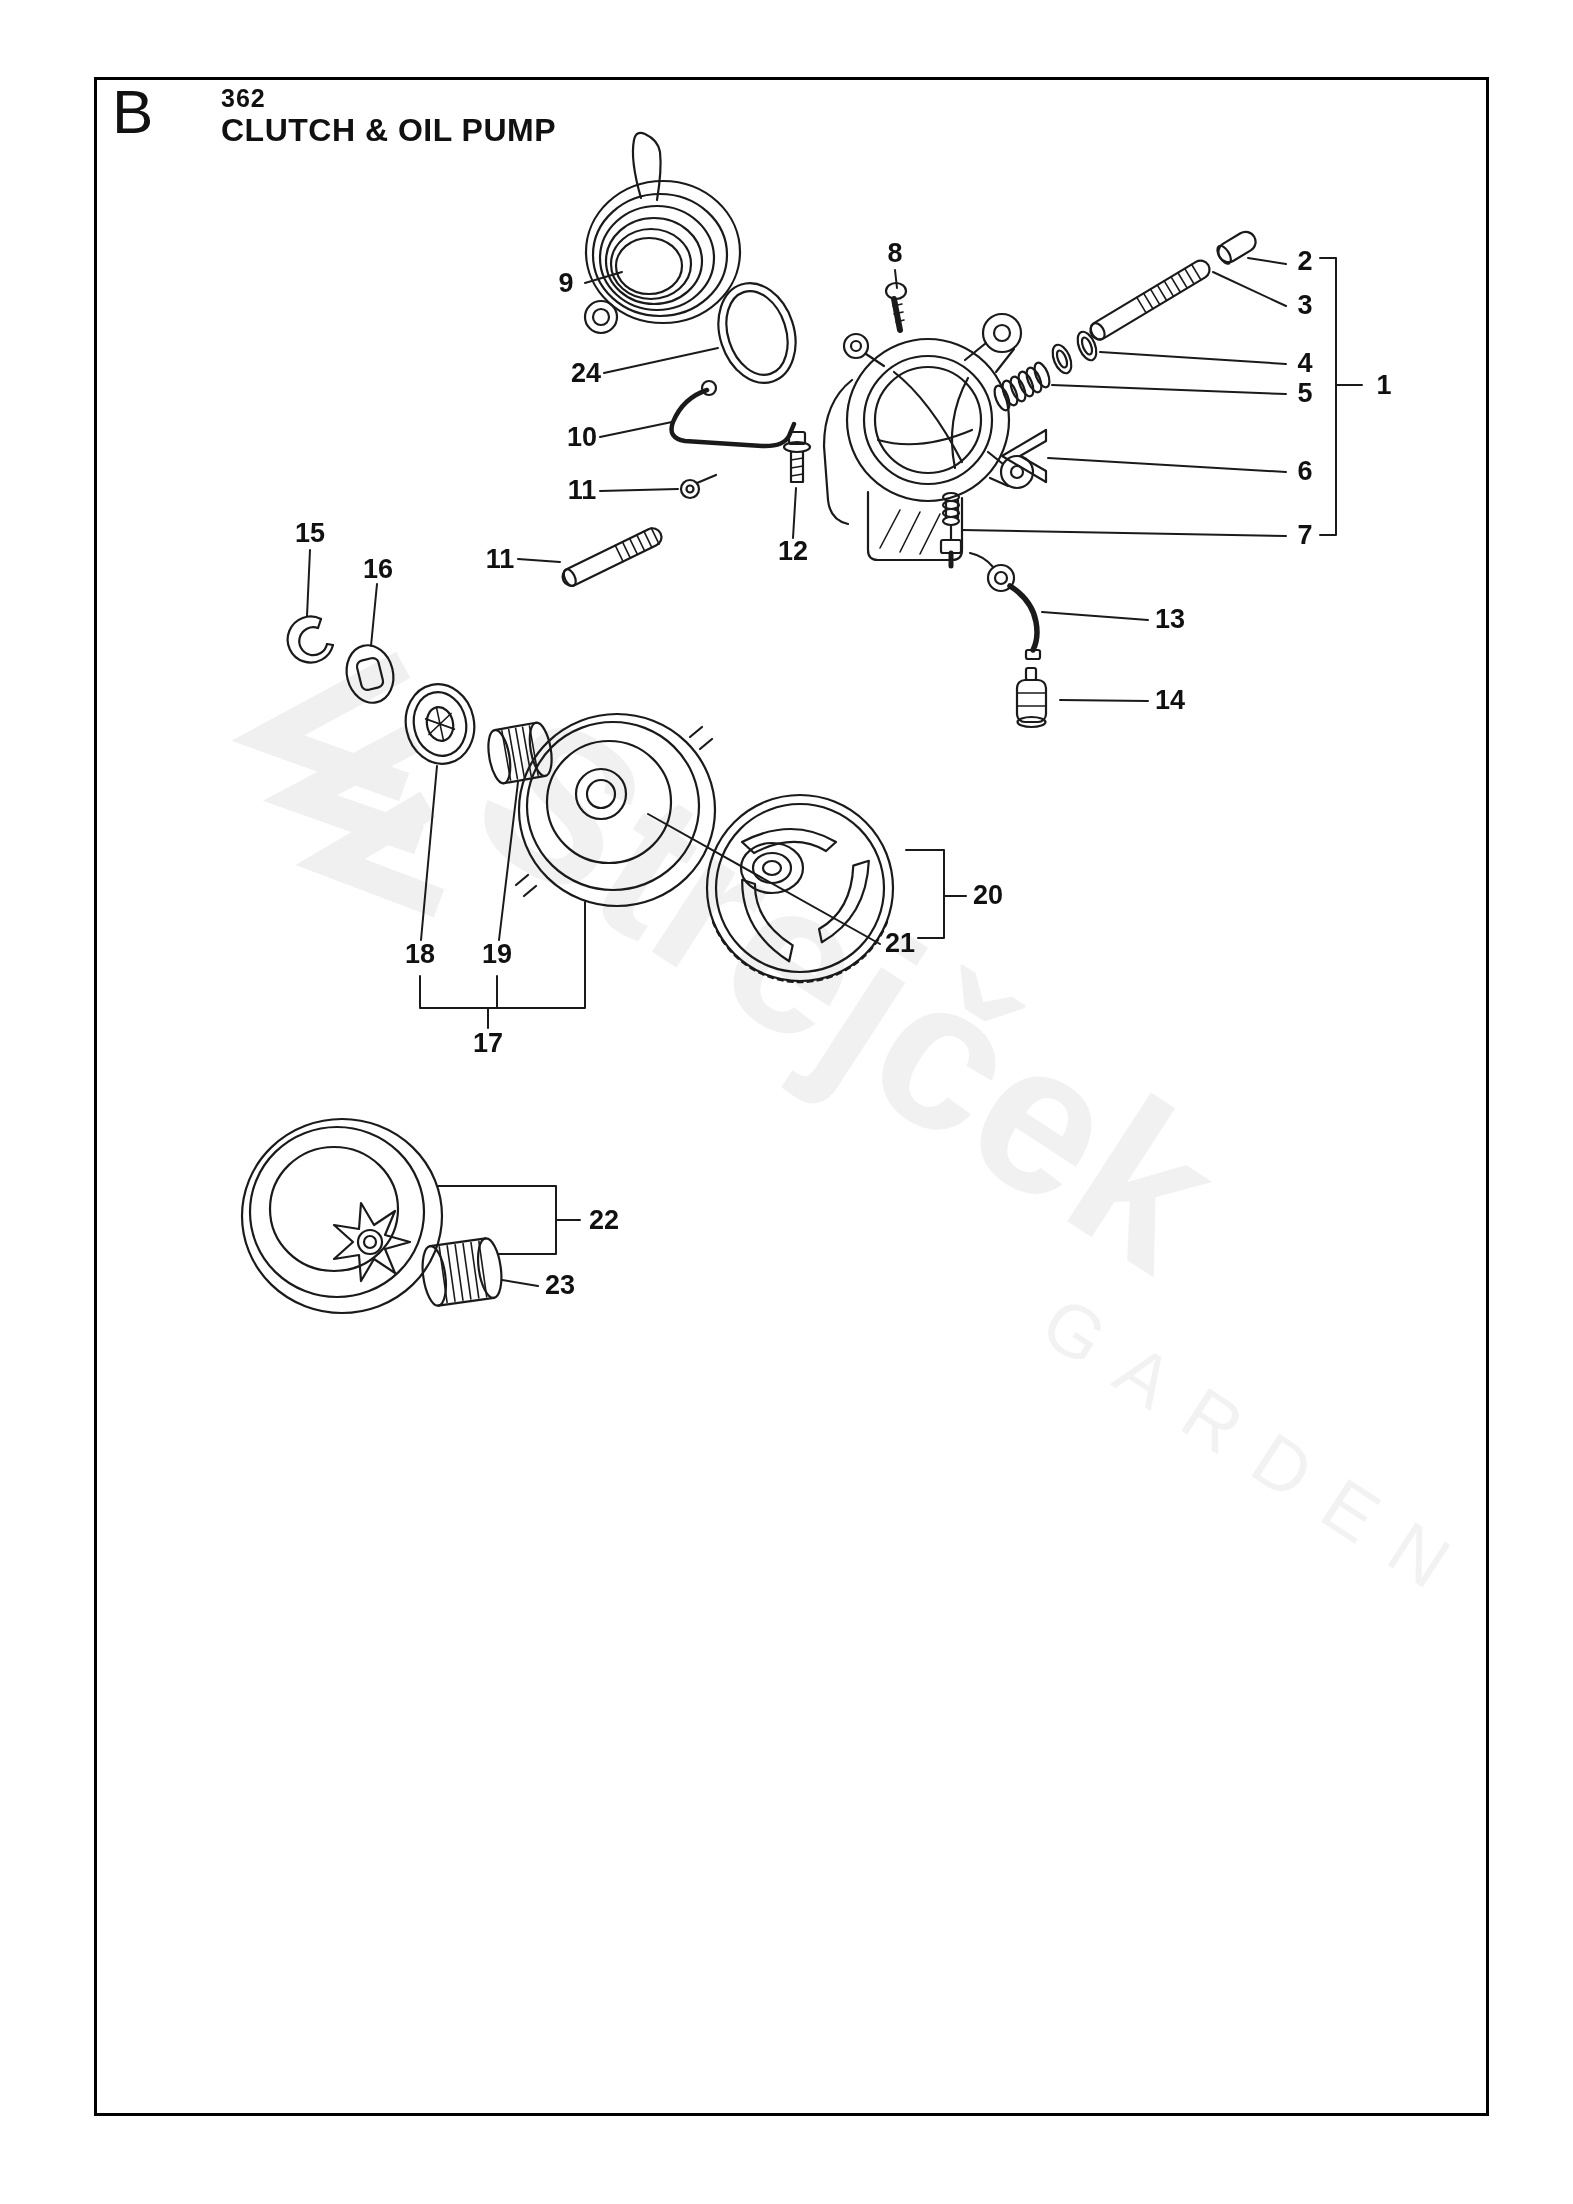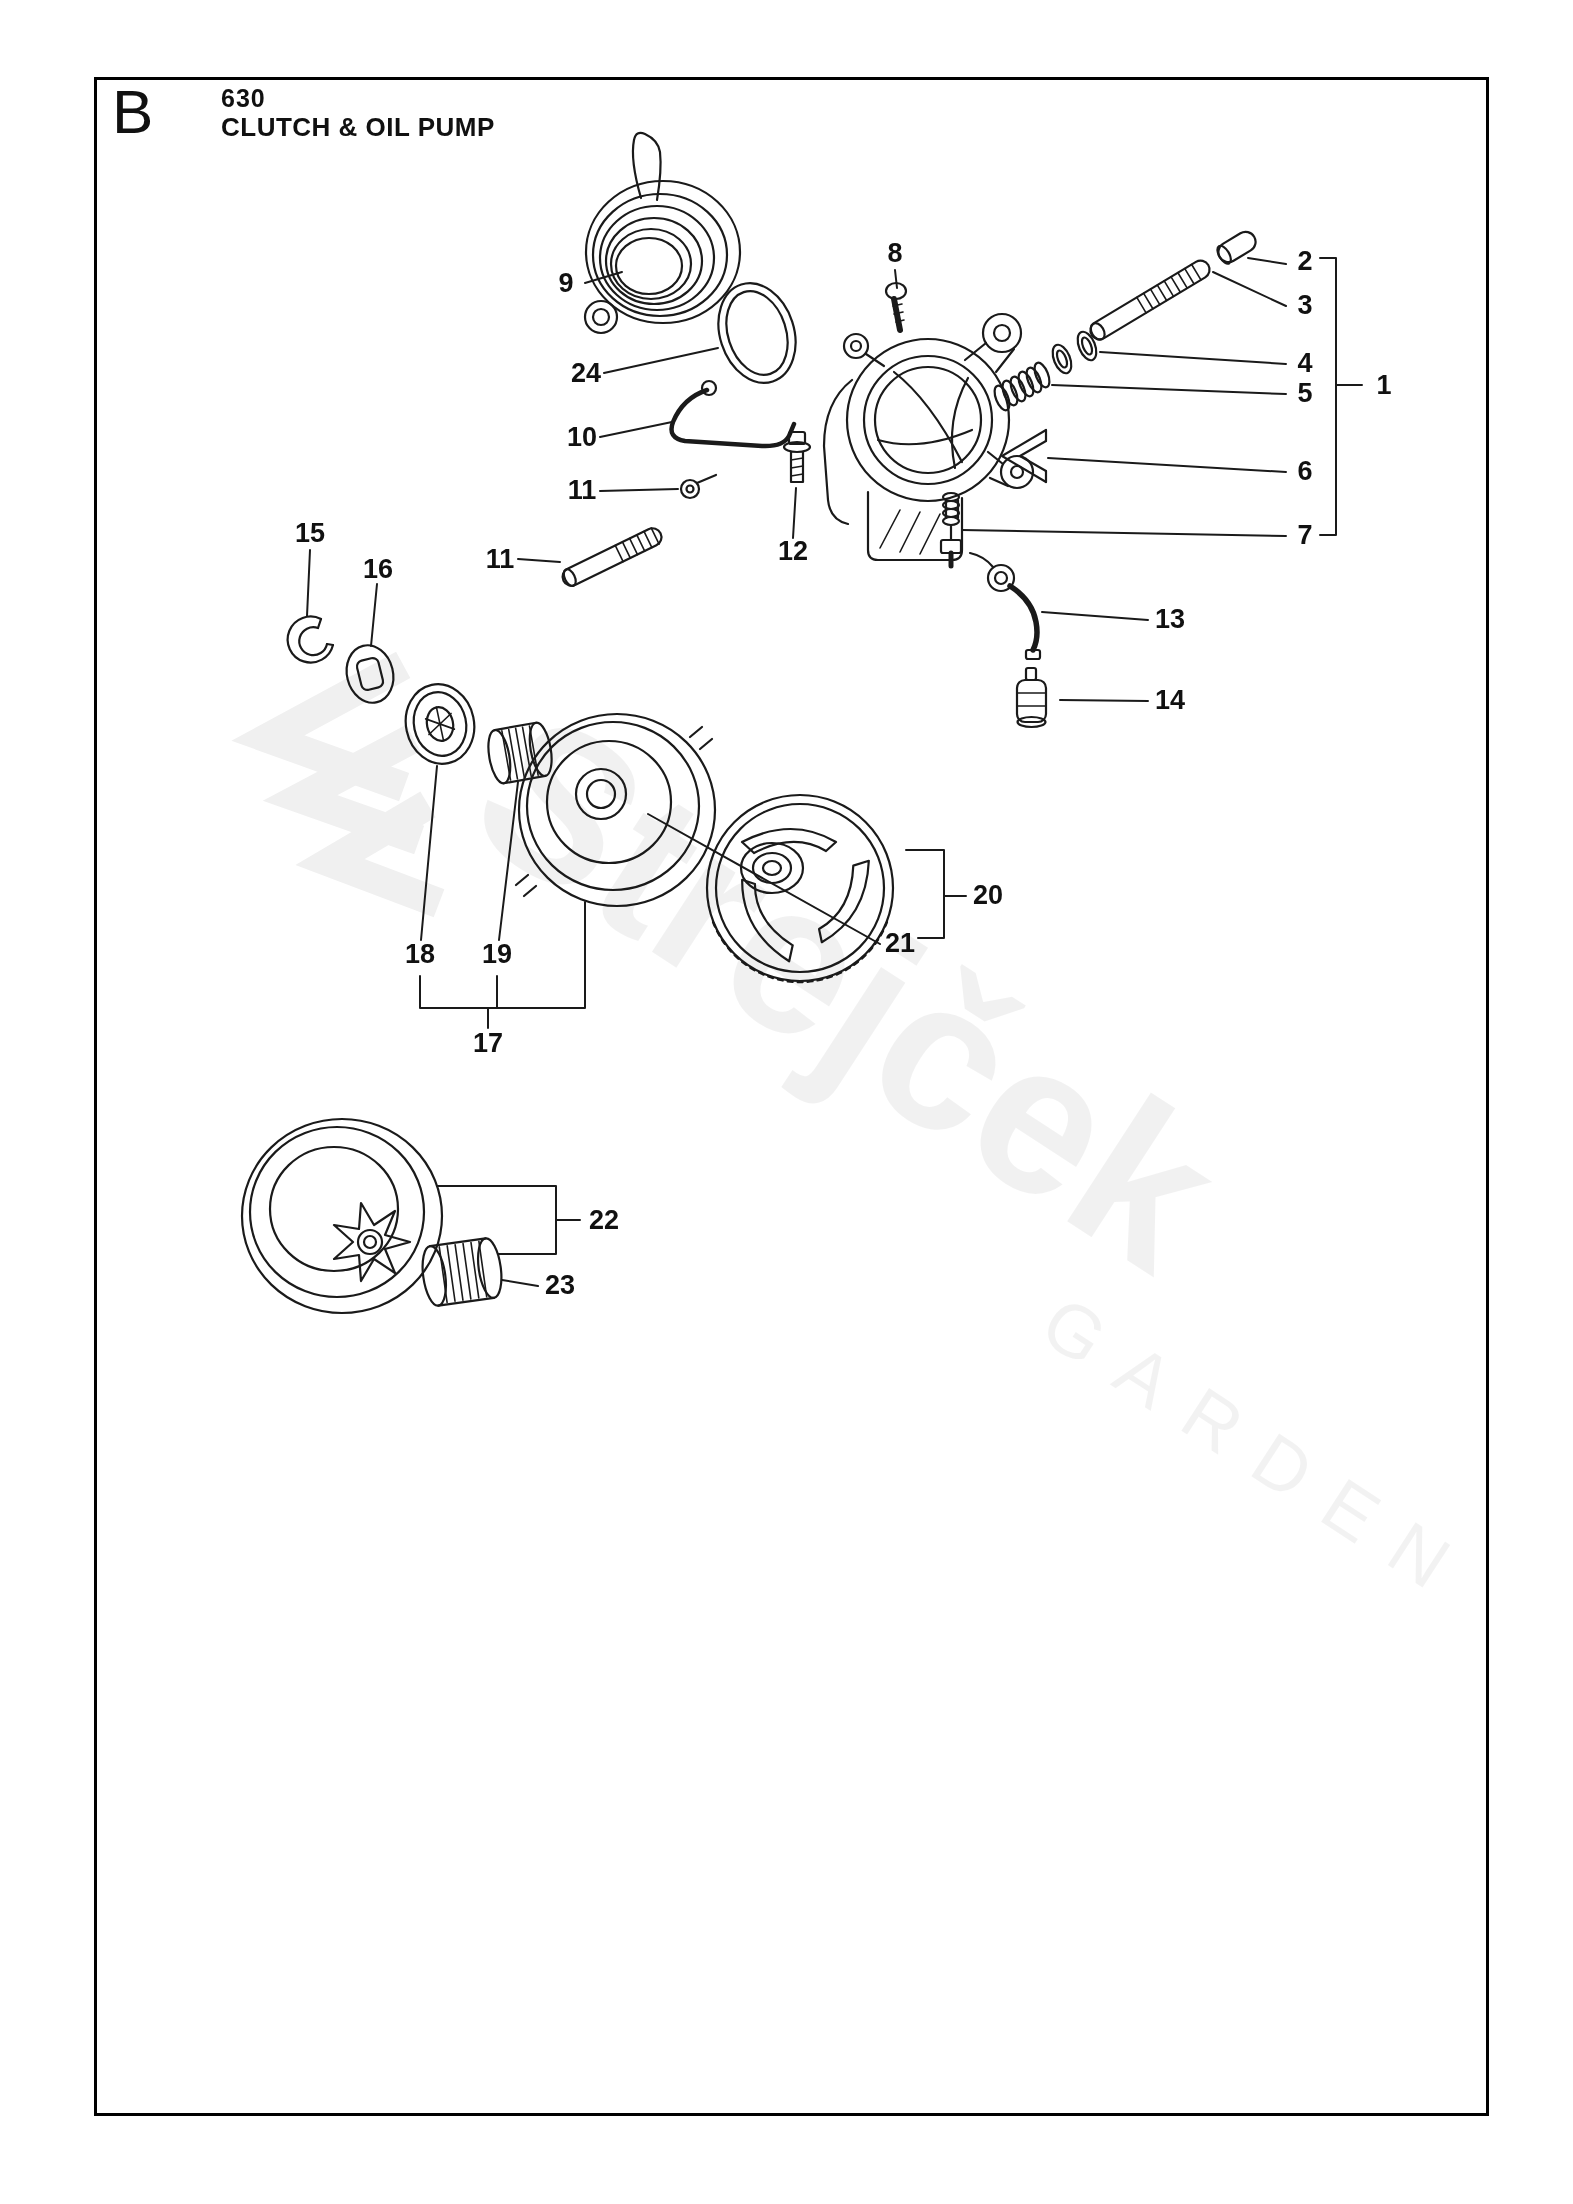--- a/index.html
+++ b/index.html
@@ -1,34 +1,34 @@
 <!DOCTYPE html>
 <html><head>
 <meta charset="utf-8">
 <style>
   *{box-sizing:border-box}
   body{margin:0;background:#d9d9d9;font-family:"Liberation Sans",sans-serif}
   .page{position:relative;width:1573px;height:2204px;background:#fff;overflow:hidden;margin:0 auto}
   .hdr-letter{position:absolute;left:112px;top:76px;font-size:62px;font-weight:400;color:#111;z-index:3}
   .hdr-model{position:absolute;left:221px;top:84px;font-size:25px;font-weight:bold;color:#111;z-index:3;letter-spacing:1px}
-  .hdr-title{position:absolute;left:221px;top:112px;font-size:26px;font-weight:bold;color:#111;z-index:3;letter-spacing:.5px}
+  .hdr-title{position:absolute;left:221px;top:112px;font-size:32px;font-weight:bold;color:#111;z-index:3;letter-spacing:.5px}
   .wm-text{position:absolute;left:420px;top:920px;width:1010px;font-size:212px;font-weight:bold;
            color:rgba(0,0,0,0.055);transform:rotate(33deg);white-space:nowrap;z-index:1;pointer-events:none}
   .wm-sub{position:absolute;left:1010px;top:1408px;font-size:74px;font-weight:400;letter-spacing:30px;
           color:rgba(0,0,0,0.05);transform:rotate(33deg);white-space:nowrap;z-index:1;pointer-events:none}
   svg.diagram{position:absolute;left:0;top:0;z-index:2}
   .lbl{font-family:"Liberation Sans",sans-serif;font-size:27px;font-weight:bold;fill:#111;text-anchor:middle}
 </style>
 </head>
 <body>
 
 <div class="page">
 
   <div class="hdr-letter">B</div>
-  <div class="hdr-model">630</div>
+  <div class="hdr-model">362</div>
   <div class="hdr-title">CLUTCH &amp; OIL PUMP</div>
 
   <div class="wm-text">Strejček</div>
   <div class="wm-sub">GARDEN</div>
 
   <svg class="diagram" width="1573" height="2204" viewBox="0 0 1573 2204">
 
     <g stroke="#f0f0f0" stroke-width="30" fill="none" stroke-linecap="square">
       <path d="M390,672 L268,738 L390,782"></path>
       <path d="M400,745 L300,798 L405,835"></path>

